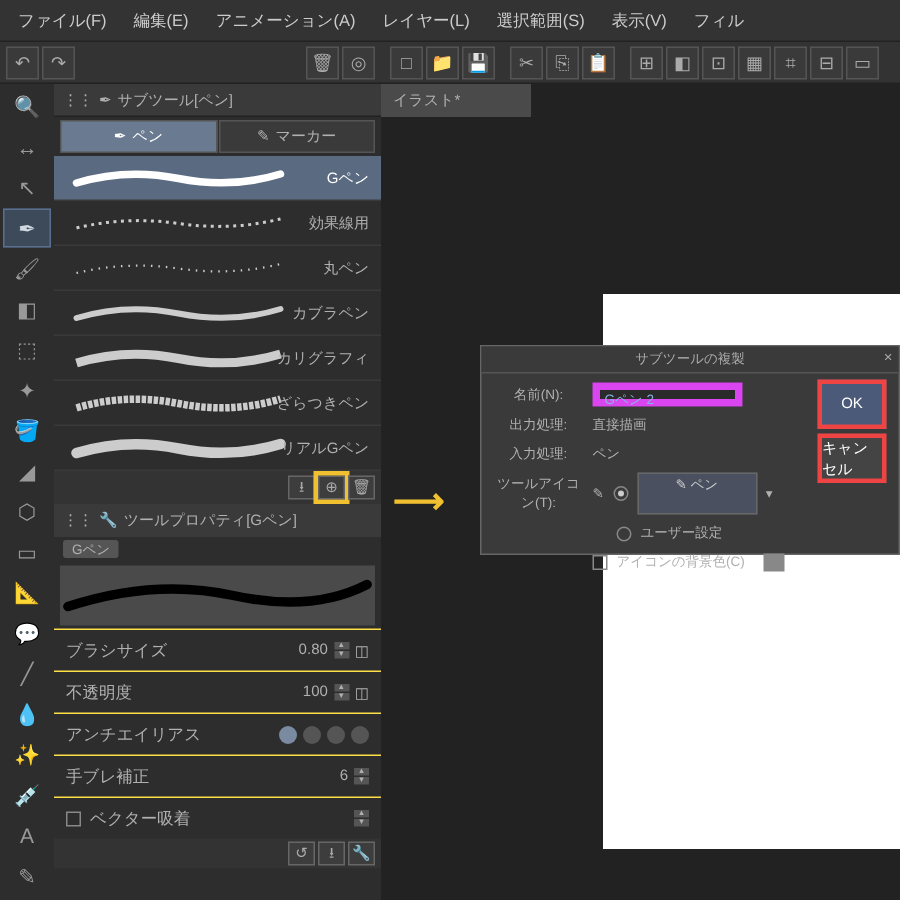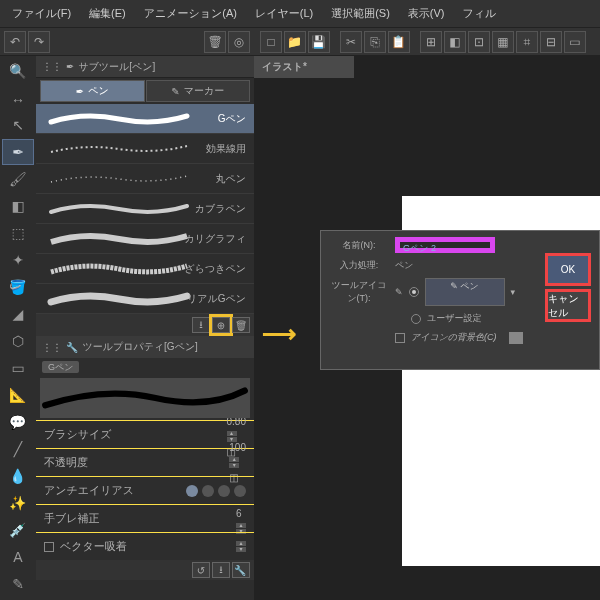--- a/index.html
+++ b/index.html
@@ -26,28 +26,28 @@
 .brush-name { font-size:10px; z-index:1; margin-left:auto; }
 .list-bottom { height:22px; background:#333; display:flex; justify-content:flex-end; align-items:center; gap:2px; padding:0 4px;}
 .mini-btn { width:18px; height:16px; border:1px solid #666; background:#3d3d3d; display:flex; align-items:center; justify-content:center; font-size:10px; color:#aaa;}
 .mini-btn.hl { outline:3px solid #f0c030; outline-offset:0; }
 .prop-panel { flex:1; background:#2d2d2d; display:flex; flex-direction:column; }
 .prop-head { height:22px; background:#3a3a3a; display:flex; align-items:center; padding:0 6px; font-size:10px; gap:4px;}
 .prop-title-pill { background:#555; padding:1px 6px; border-radius:2px; font-size:9px;}
 .preview { height:40px; background:#4a4a4a; margin:2px 4px; position:relative; display:flex; align-items:center;}
 .preview svg{width:100%;height:100%;}
 .prop-row { height:28px; display:flex; align-items:center; justify-content:space-between; padding:0 8px; border-top:1px solid #fde047;}
-.prop-row .val { display:flex; align-items:flex-start; gap:4px; font-size:10px;flex-direction:column;}
+.prop-row .val { display:flex; align-items:flex-start; gap:4px; font-size:10px;}
 .spin { width:10px; display:flex; flex-direction:column; gap:1px;}
 .spin div{height:5px; background:#555; font-size:6px; line-height:5px; text-align:center;}
 .aa-dots { display:flex; gap:4px;}
 .aa-dot{width:12px;height:12px;border-radius:50%;background:#555;}
 .aa-dot.sel{background:#7a8aa0;}
 .prop-bottom{height:20px;background:#333;display:flex;justify-content:flex-end;align-items:center;padding:0 4px;gap:2px;}
-.canvas-area { flex:1; background:#222; position:relative;font-weight:bold;}
+.canvas-area { flex:1; background:#222; position:relative;}
 .doc-tab { position:absolute; top:0; left:0; width:100px; height:22px; background:#4a4a4a; display:flex; align-items:center; padding:0 8px; font-size:10px;}
 .canvas { position:absolute; right:0; top:140px; width:198px; height:370px; background:#fff; }
 .dialog { position:absolute; left:320px; top:230px; width:280px; height:140px; background:#3a3a3a; border:1px solid #666; font-size:9px;}
 .dlg-title { height:18px; background:#3a3a3a; display:flex; align-items:center; justify-content:center; color:#aaa; border-bottom:1px solid #555; position:relative;}
 .dlg-close { position:absolute; right:4px; top:2px; font-size:10px;}
 .dlg-body { padding:6px 8px; display:flex; flex-direction:column; gap:6px;}
 .dlg-row { display:flex; align-items:center; gap:6px;}
 .dlg-row label{ width:60px; text-align:center; font-size:9px;}
 .dlg-input { flex:1; height:16px; background:#2a2a2a; border:5px solid #d946ef; color:#8ab0e0; padding:0 3px; font-size:9px;}
 .dlg-sel { width:80px; height:28px; background:#4a5060; border:1px solid #666; color:#ccc; font-size:9px; text-align:center; line-height:14px;}
@@ -262,43 +262,51 @@
     <div class="doc-tab">
         <span>イラスト*</span>
       </div>
     <div class="canvas"></div>
   </div>
 </div>
 
 <div class="arrow">⟶</div>
 
 <div class="dialog">
+  <div class="dlg-title">
+    <span>サブツールの複製</span>
+    <span class="dlg-close">×</span>
+  </div>
   <div class="dlg-btns">
     <div class="dlg-btn">OK</div>
     <div class="dlg-btn alt">キャンセル</div>
   </div>
   <div class="dlg-body">
     <div class="dlg-row">
       <label>名前(N):</label>
       <div class="dlg-input" style="width:100px;flex:none;">Gペン 2</div>
+    </div>
+    <div class="dlg-row">
+      <label>出力処理:</label>
+      <span>直接描画</span>
     </div>
     <div class="dlg-row">
       <label>入力処理:</label>
       <span>ペン</span>
     </div>
     <div class="dlg-row">
       <label>ツールアイコン(T):</label>
       <span>✎</span>
       <span class="radio on"></span>
       <div class="dlg-sel">✎ ペン</div>
       <span style="font-size:9px">▾</span>
     </div>
     <div class="dlg-row" style="padding-left:82px;">
       <span class="radio"></span>
       <span>ユーザー設定</span>
     </div>
-    <div class="dlg-row" style="padding-left:66px;font-style:italic;">
+    <div class="dlg-row" style="padding-left:66px;">
       <span class="chk"></span>
       <span>アイコンの背景色(C)</span>
       <span style="width:14px;height:12px;background:#888;margin-left:6px;"></span>
     </div>
   </div>
 </div>
 
 </body></html>

